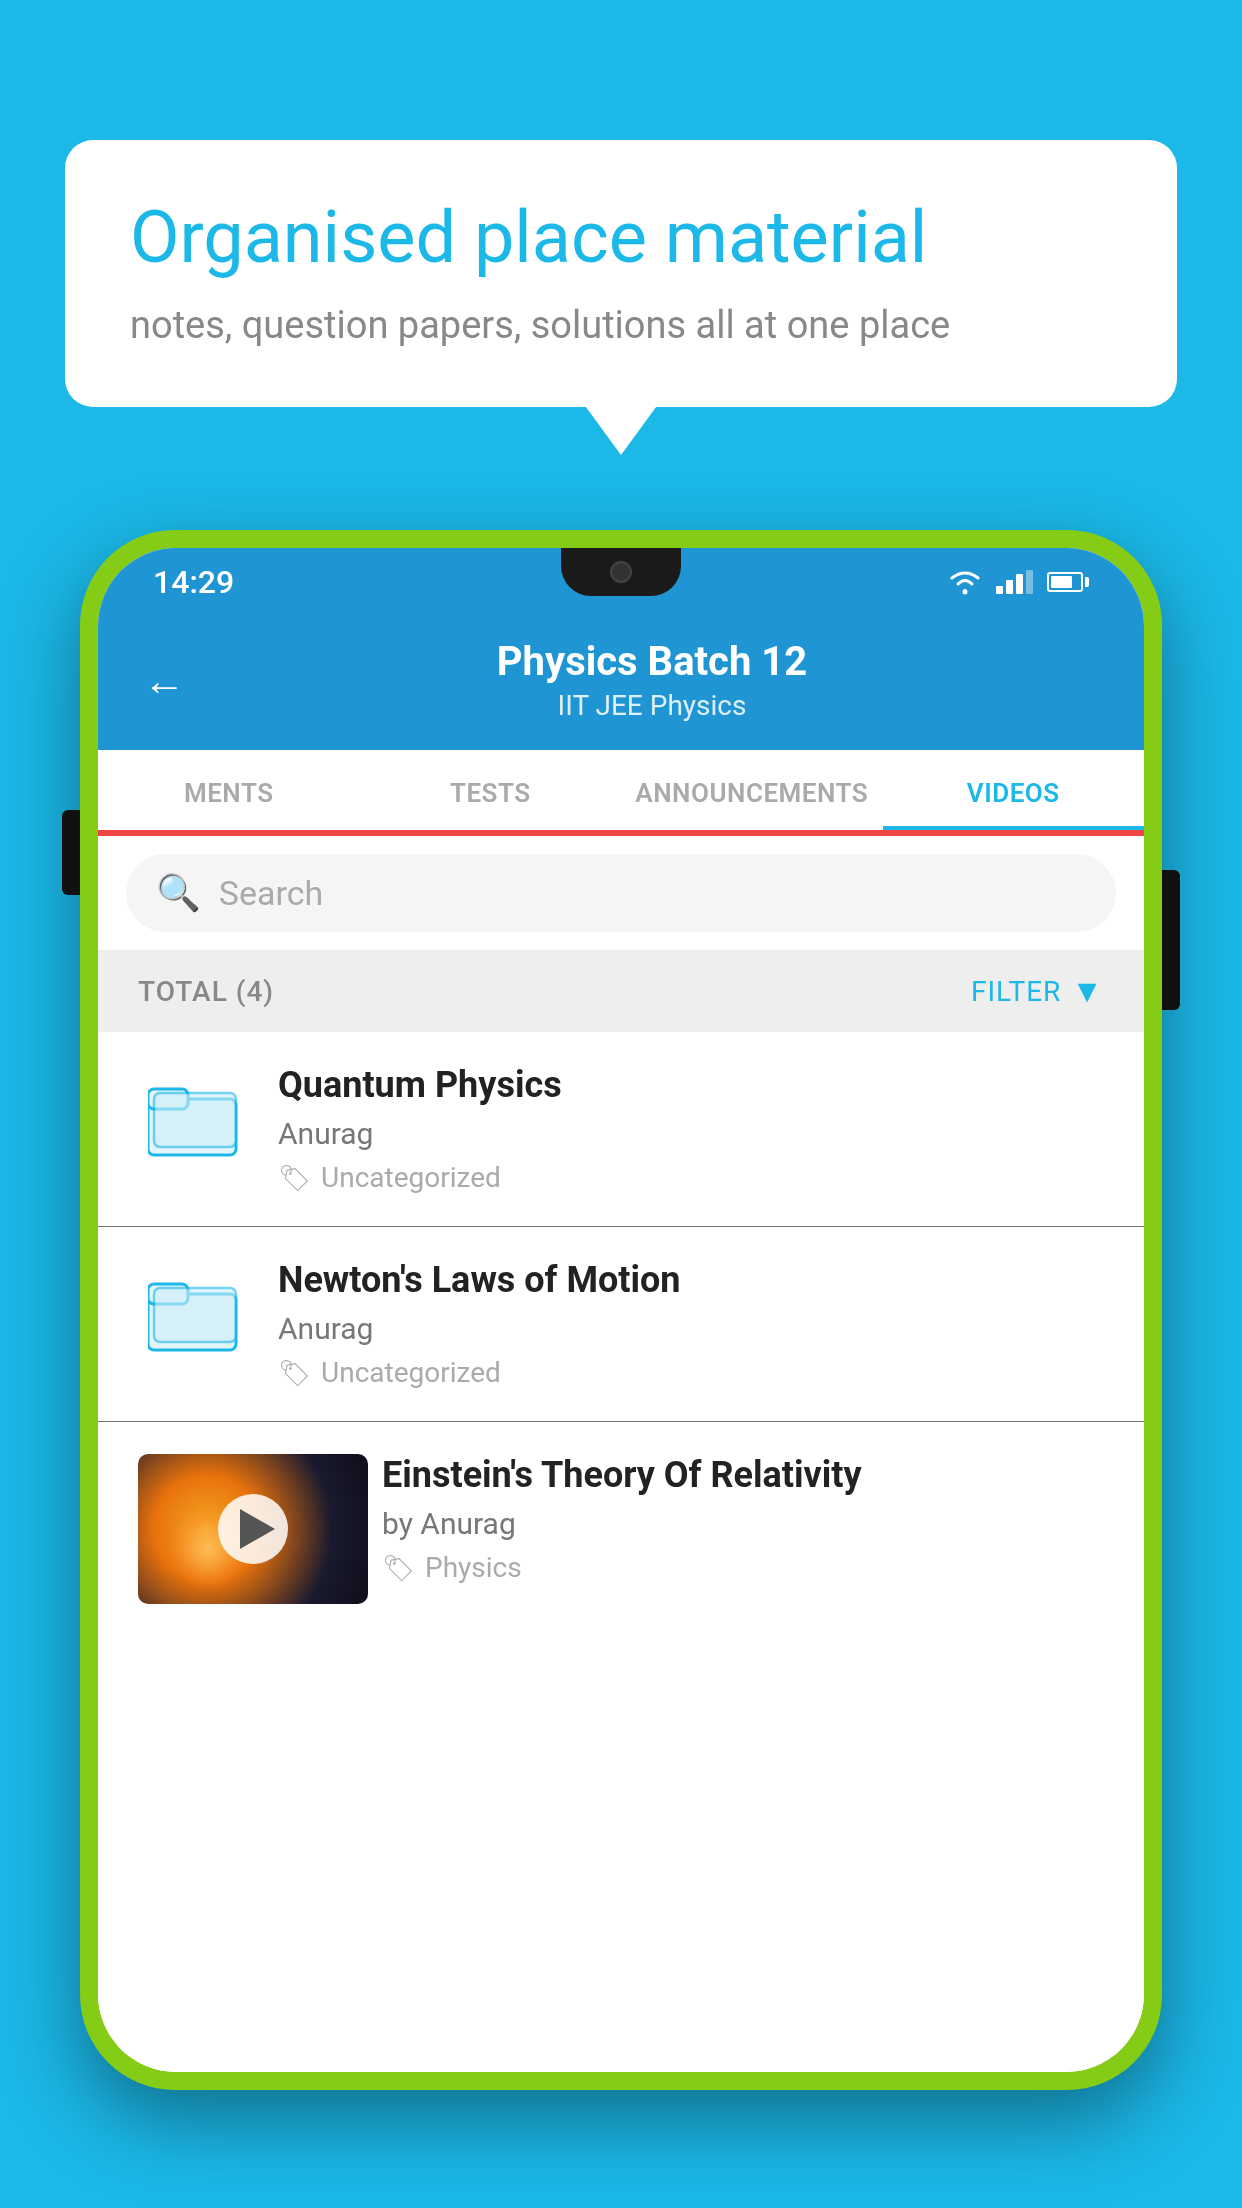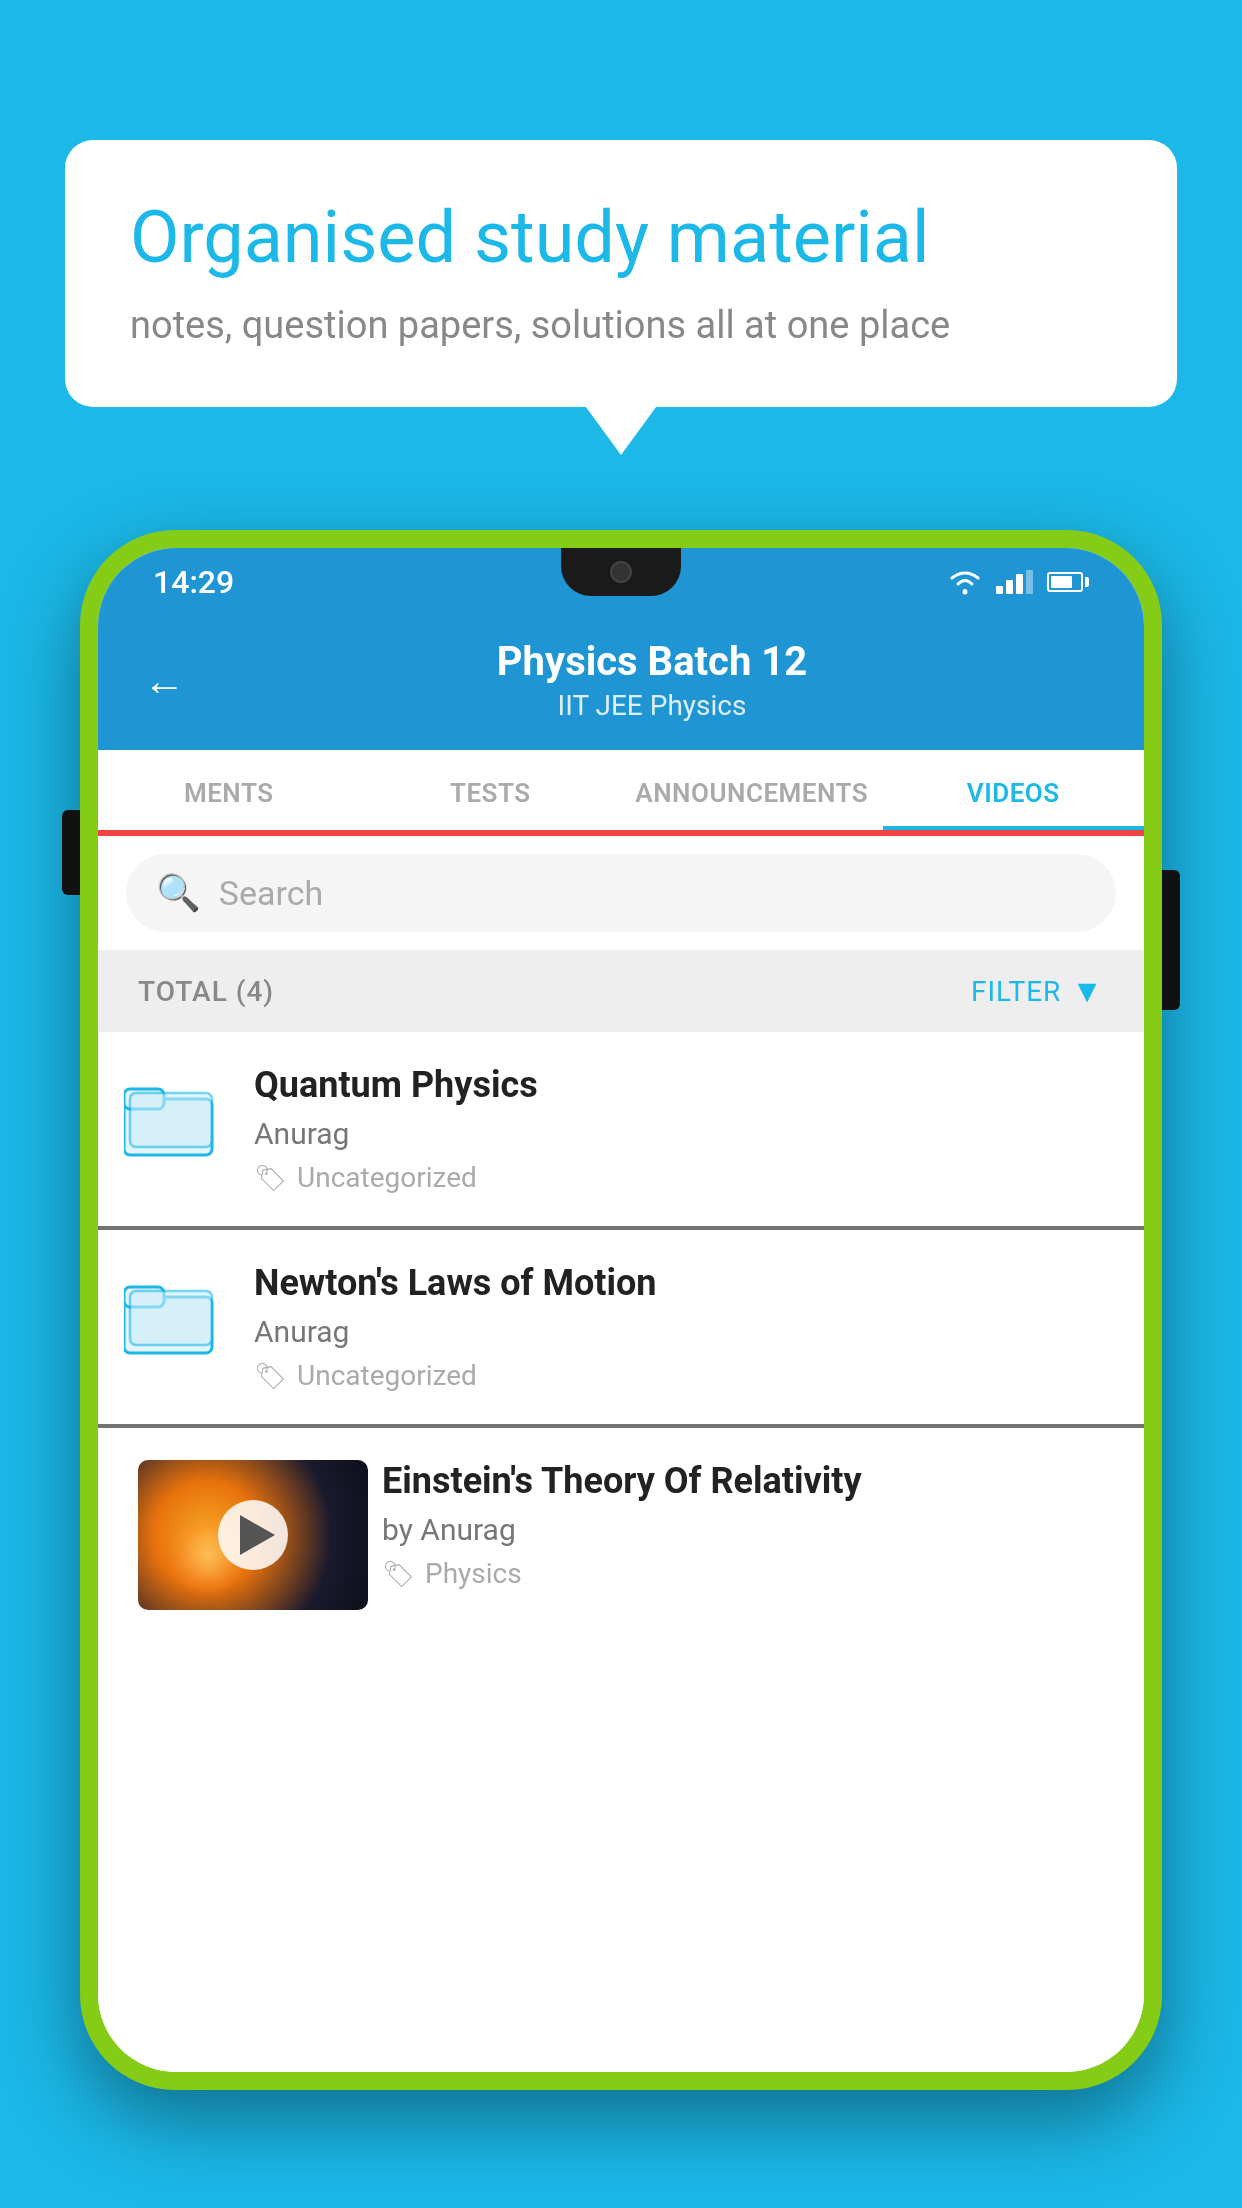--- a/index.html
+++ b/index.html
@@ -286,22 +286,22 @@
     
     .video-list {
       flex: 1;
       background: white;
       overflow: hidden;
     }
 
     .video-item {
       display: flex;
       align-items: flex-start;
-      padding: 32px 16px;
-      border-bottom: 4px solid #737373;
+      padding: 32px 40px;
+      border-bottom: 1px solid #737373;
       gap: 30px;
     }
 
     .item-thumb {
       width: 110px;
       height: 110px;
       flex-shrink: 0;
       display: flex;
       align-items: center;
       justify-content: center;
@@ -437,21 +437,21 @@
       width: 4px;
       height: 10px;
       background: white;
       border-radius: 0 2px 2px 0;
     }
   </style>
 </head>
 <body>
 
 <div class="speech-bubble">
-  <div class="speech-bubble-title">Organised study material</div>
+  <div class="speech-bubble-title">Organised place material</div>
   <div class="speech-bubble-subtitle">notes, question papers, solutions all at one place</div>
 </div>
 
 <div class="phone-wrapper">
   <div class="phone-outer">
 
     <div class="notch">
       <div class="camera-dot"></div>
     </div>
 

